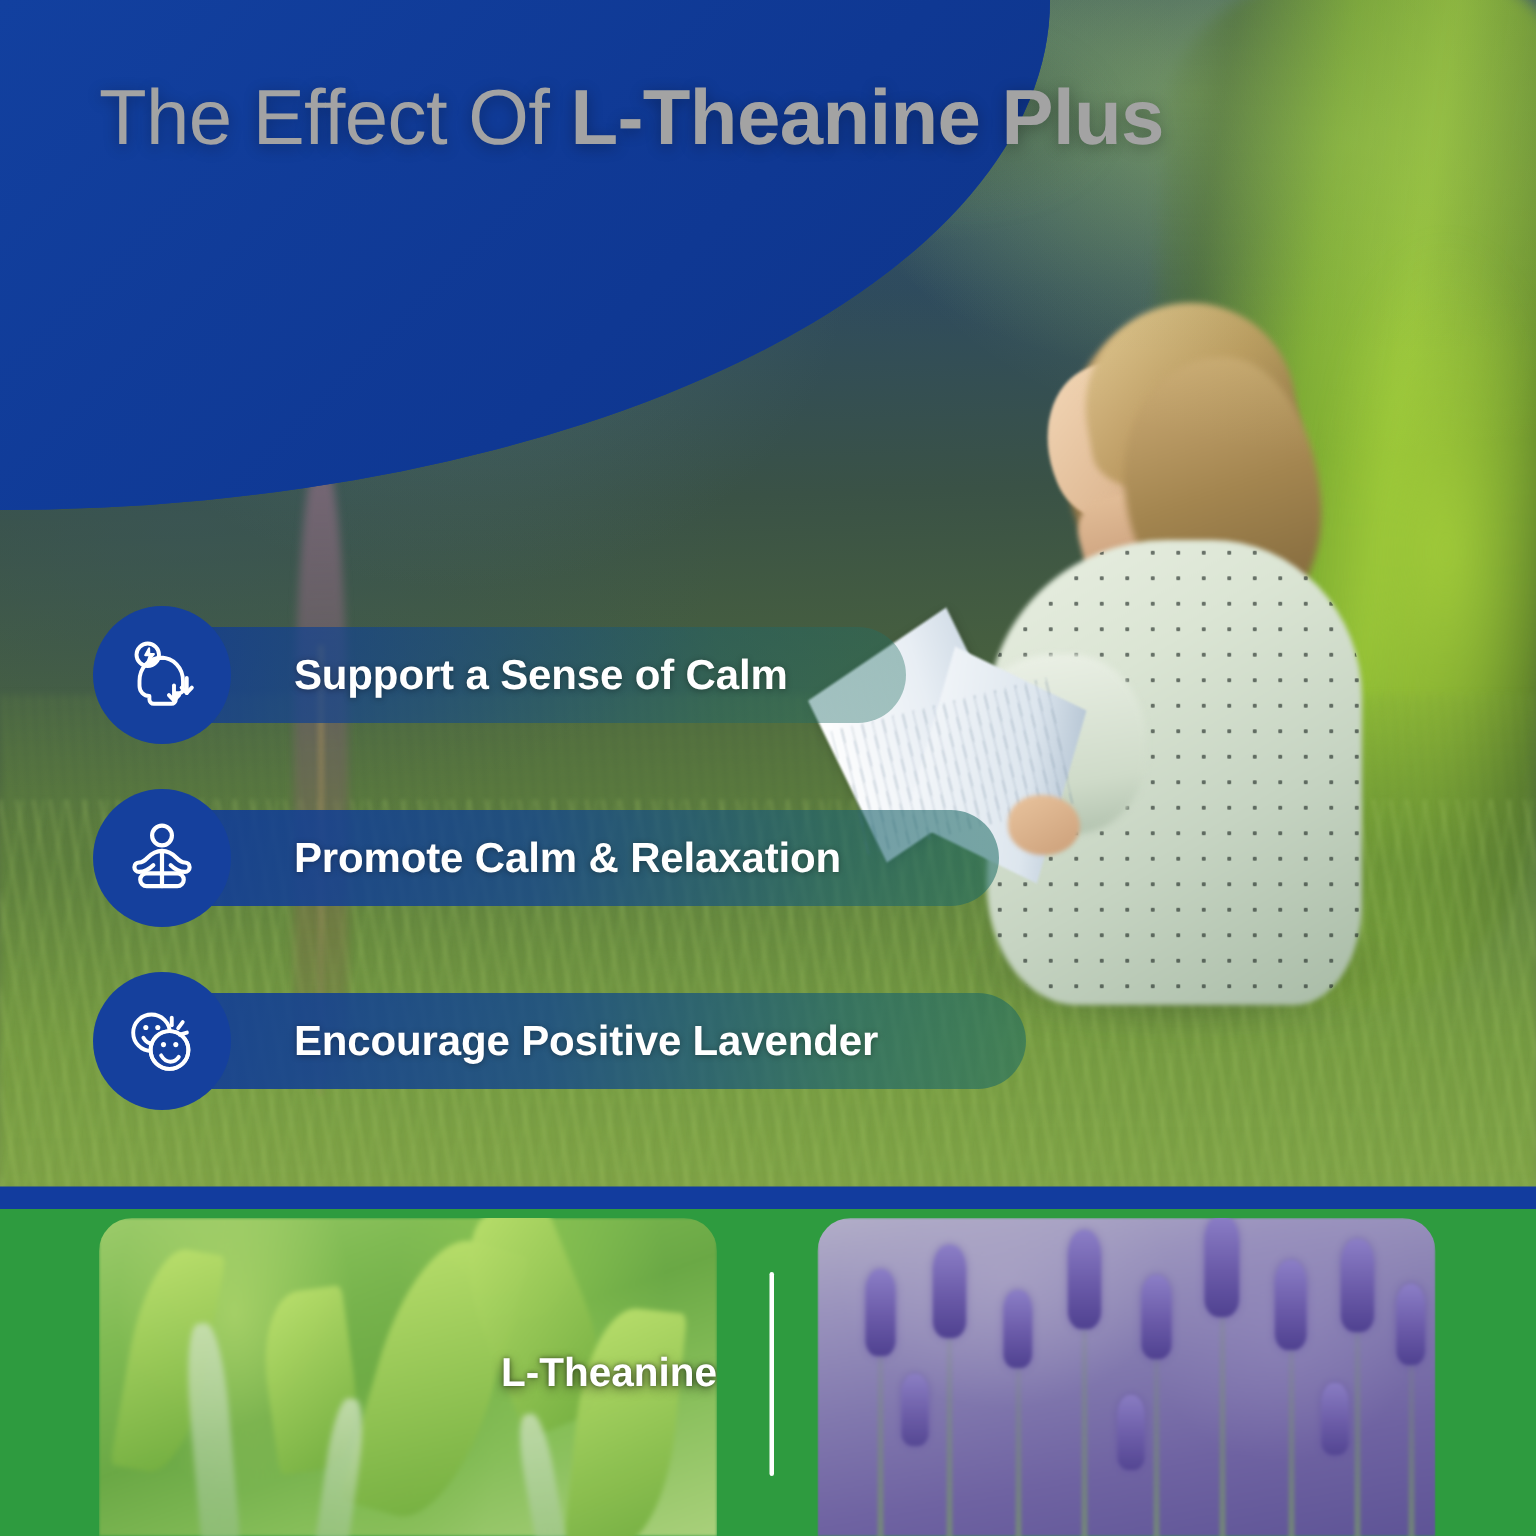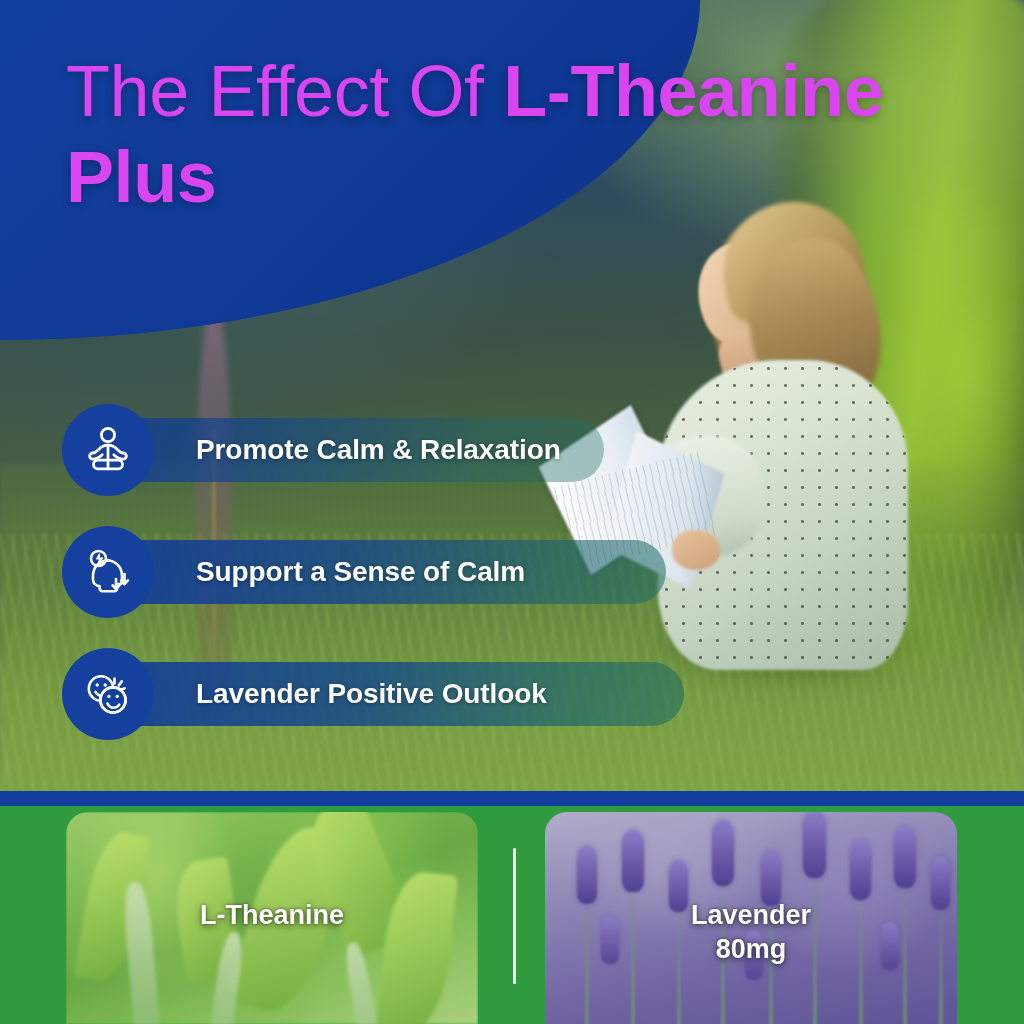--- a/index.html
+++ b/index.html
@@ -195,22 +195,22 @@
   .blue-panel::after{
     content:"";
     position:absolute; left:0; top:0; width:700px; height:340px;
     border-bottom-right-radius:100% 100%;
     background:linear-gradient(135deg,#12409f 0%, #0f3893 60%, #0e3489 100%);
   }
   .headline {
     position:absolute; left:66px; top:48px;
     width:920px;
     z-index:6;
-    color:#d946ef;
-    font-size:72px;
+    color:#a3a3a3;
+    font-size:52px;
     line-height:1.20;
     letter-spacing:-0.4px;
     text-shadow:0 2px 10px rgba(0,0,0,.30);
   }
   .headline .lead { font-weight:300; }
   .headline .strong { font-weight:700; }
 
   
   .benefits {
     position:absolute; left:0; top:404px; width:1024px; z-index:7;
@@ -309,21 +309,21 @@
   }
   .lav-spike {
     position:absolute;
     background:linear-gradient(180deg,#8b7ec6,#6a5aa8 55%,#4f4190);
     border-radius:46% 46% 40% 40% / 26% 26% 18% 18%;
     filter:blur(1.1px);
     box-shadow:0 0 5px rgba(90,70,160,.55);
   }
   .card-title {
     position:absolute; left:0; right:0; top:86px;
-    text-align:center;
+    text-align:right;
     color:#ffffff;
     font-size:27px;
     font-weight:700;
     line-height:1.26;
     text-shadow:0 2px 7px rgba(0,0,0,.55), 0 0 3px rgba(0,0,0,.45);
     z-index:3;
   }
   .divider {
     position:absolute; left:513px; top:42px;
     width:3px; height:136px;
@@ -369,55 +369,55 @@
   <div class="blue-panel"></div>
 
   <h1 class="headline">
     <span class="lead">The Effect Of </span><span class="strong">L-Theanine Plus</span><br>
   </h1>
 
   <div class="benefits">
 
     <div class="benefit">
       <div class="pill">
-        <span class="pill-label">Promote Calm &amp; Relaxation</span>
-      </div>
-      <div class="icon-badge">
-        <svg width="58" height="58" viewBox="0 0 58 58" fill="none" stroke="#ffffff" stroke-width="2.8" stroke-linecap="round" stroke-linejoin="round">
-          <circle cx="29" cy="14" r="6.6"></circle>
-          <path d="M29 24.2c-4.2 0-7.4 2.3-9.6 4.6-1.9 2-3.6 3.2-5.6 3.2-1.8 0-3.2 1.4-3.2 3.1s1.4 3.1 3.2 3.1c3.8 0 6.9-2 9.4-4.4"></path>
-          <path d="M29 24.2c4.2 0 7.4 2.3 9.6 4.6 1.9 2 3.6 3.2 5.6 3.2 1.8 0 3.2 1.4 3.2 3.1s-1.4 3.1-3.2 3.1c-3.8 0-6.9-2-9.4-4.4"></path>
-          <path d="M29 25v14"></path>
-          <rect x="14.5" y="39.2" width="29" height="8.6" rx="4.3"></rect>
-          <path d="M29 39.2v8.6"></path>
-        </svg>
-      </div>
-    </div>
-
-    <div class="benefit">
-      <div class="pill">
         <span class="pill-label">Support a Sense of Calm</span>
       </div>
       <div class="icon-badge">
         <svg width="58" height="58" viewBox="0 0 58 58" fill="none" stroke="#ffffff" stroke-width="2.6" stroke-linecap="round" stroke-linejoin="round">
           <path d="M14 33c0-9 6.5-15.5 14.5-15.5S43 24 43 33v5.5c0 1.5-1.2 2.6-2.6 2.6h-2.2v4.2c0 1.6-1.3 2.9-2.9 2.9H23.5c-1.6 0-2.9-1.3-2.9-2.9V43c-3.8 0-6.6-3-6.6-6.6z"></path>
           <path d="M21 22c2-3.2 5.6-4.5 9-4.5"></path>
           <circle cx="19.5" cy="15.5" r="7.5"></circle>
           <path d="M20.4 11.2l-2.6 4.6h3.2l-1.6 4.3 4.2-5h-3.1z" fill="#ffffff" stroke-width="1.4"></path>
           <path d="M37 36v10"></path>
             <path d="M33.6 42.4L37 46l3.4-3.6"></path>
           <path d="M45.5 31v10"></path>
             <path d="M42.1 37.4L45.5 41l3.4-3.6"></path>
         </svg>
       </div>
     </div>
 
     <div class="benefit">
       <div class="pill">
-        <span class="pill-label">Lavender Positive Outlook</span>
+        <span class="pill-label">Promote Calm &amp; Relaxation</span>
+      </div>
+      <div class="icon-badge">
+        <svg width="58" height="58" viewBox="0 0 58 58" fill="none" stroke="#ffffff" stroke-width="2.8" stroke-linecap="round" stroke-linejoin="round">
+          <circle cx="29" cy="14" r="6.6"></circle>
+          <path d="M29 24.2c-4.2 0-7.4 2.3-9.6 4.6-1.9 2-3.6 3.2-5.6 3.2-1.8 0-3.2 1.4-3.2 3.1s1.4 3.1 3.2 3.1c3.8 0 6.9-2 9.4-4.4"></path>
+          <path d="M29 24.2c4.2 0 7.4 2.3 9.6 4.6 1.9 2 3.6 3.2 5.6 3.2 1.8 0 3.2 1.4 3.2 3.1s-1.4 3.1-3.2 3.1c-3.8 0-6.9-2-9.4-4.4"></path>
+          <path d="M29 25v14"></path>
+          <rect x="14.5" y="39.2" width="29" height="8.6" rx="4.3"></rect>
+          <path d="M29 39.2v8.6"></path>
+        </svg>
+      </div>
+    </div>
+
+    <div class="benefit">
+      <div class="pill">
+        <span class="pill-label">Encourage Positive Lavender</span>
       </div>
       <div class="icon-badge">
         <svg width="58" height="58" viewBox="0 0 58 58" fill="none" stroke="#ffffff" stroke-width="2.6" stroke-linecap="round" stroke-linejoin="round">
           <circle cx="22" cy="23.5" r="12.2"></circle>
           <circle cx="18.2" cy="20" r="1.7" fill="#ffffff" stroke="none"></circle>
           <circle cx="26.2" cy="20" r="1.7" fill="#ffffff" stroke="none"></circle>
           <path d="M16.6 26.8c1.5 2.6 3.6 3.9 5.9 3.9"></path>
           <circle cx="34" cy="35" r="12.6" fill="#15409D"></circle>
           <circle cx="34" cy="35" r="12.6"></circle>
           <circle cx="30" cy="31.4" r="1.7" fill="#ffffff" stroke="none"></circle>
@@ -471,21 +471,17 @@
         <div class="lav-stem" style="left:314px; top:60px;  height:154px;"></div>
         <div class="lav-spike" style="left:305px; top:28px; width:21px; height:60px;"></div>
         <div class="lav-stem" style="left:358px; top:48px;  height:166px;"></div>
         <div class="lav-spike" style="left:349px; top:14px; width:22px; height:62px;"></div>
         <div class="lav-stem" style="left:394px; top:76px;  height:138px;"></div>
         <div class="lav-spike" style="left:386px; top:44px; width:19px; height:54px;"></div>
         <div class="lav-spike" style="left:56px;  top:104px; width:18px; height:48px; opacity:.85;"></div>
         <div class="lav-spike" style="left:200px; top:118px; width:18px; height:50px; opacity:.85;"></div>
         <div class="lav-spike" style="left:336px; top:110px; width:18px; height:48px; opacity:.85;"></div>
       </div>
-      <div class="card-title">
-        <div>Lavender</div>
-        <div>80mg</div>
-      </div>
     </div>
 
   </div>
 
 </div>
 
 </body></html>

